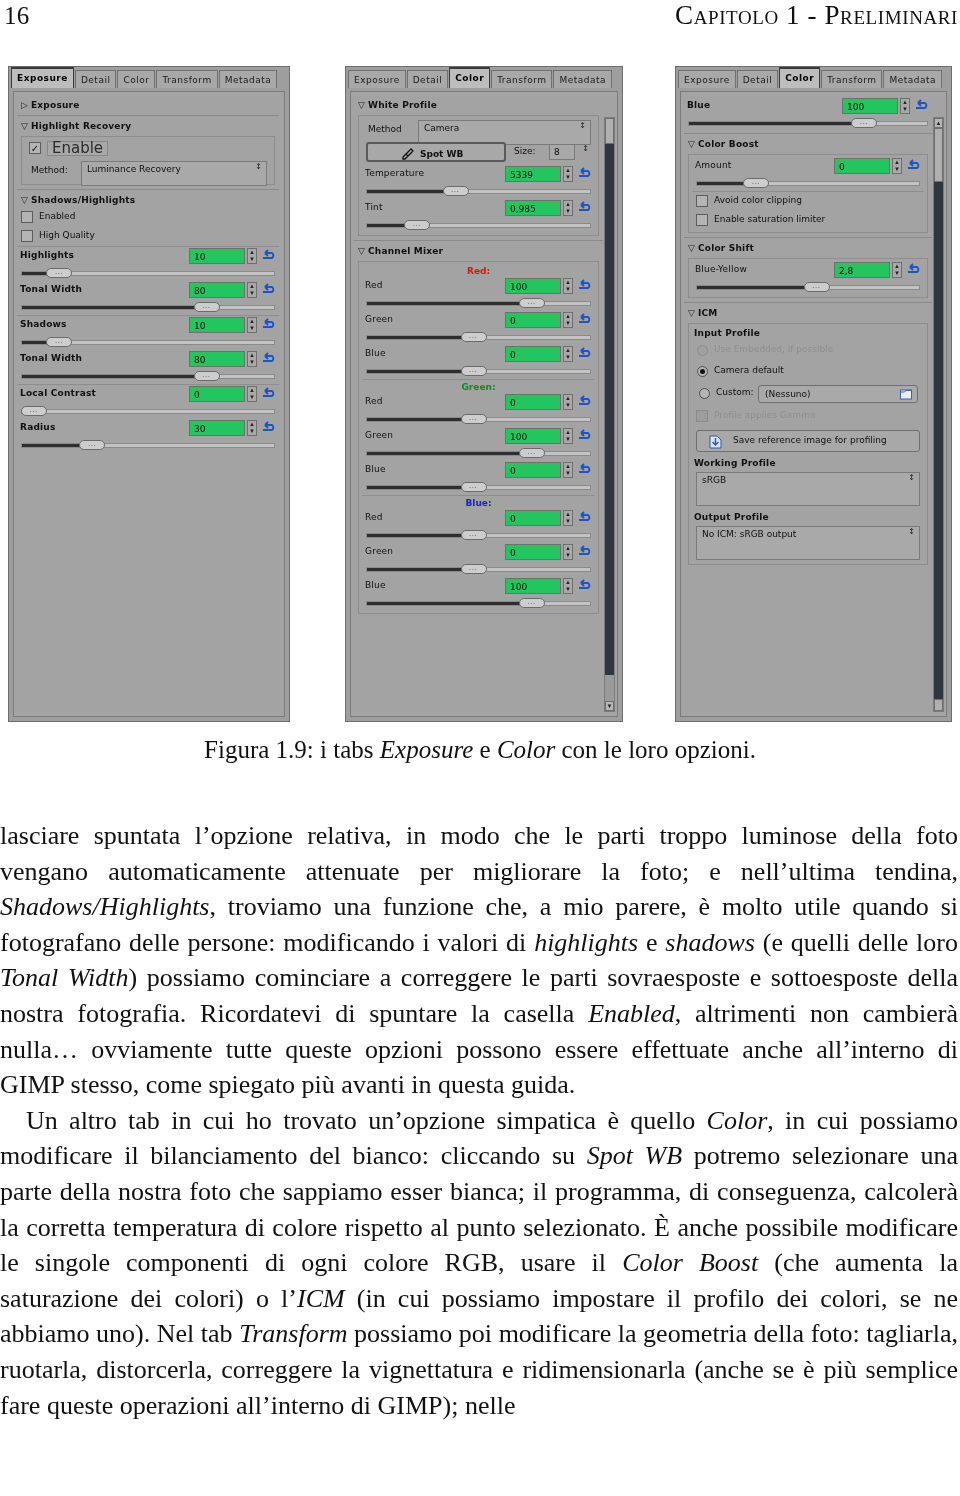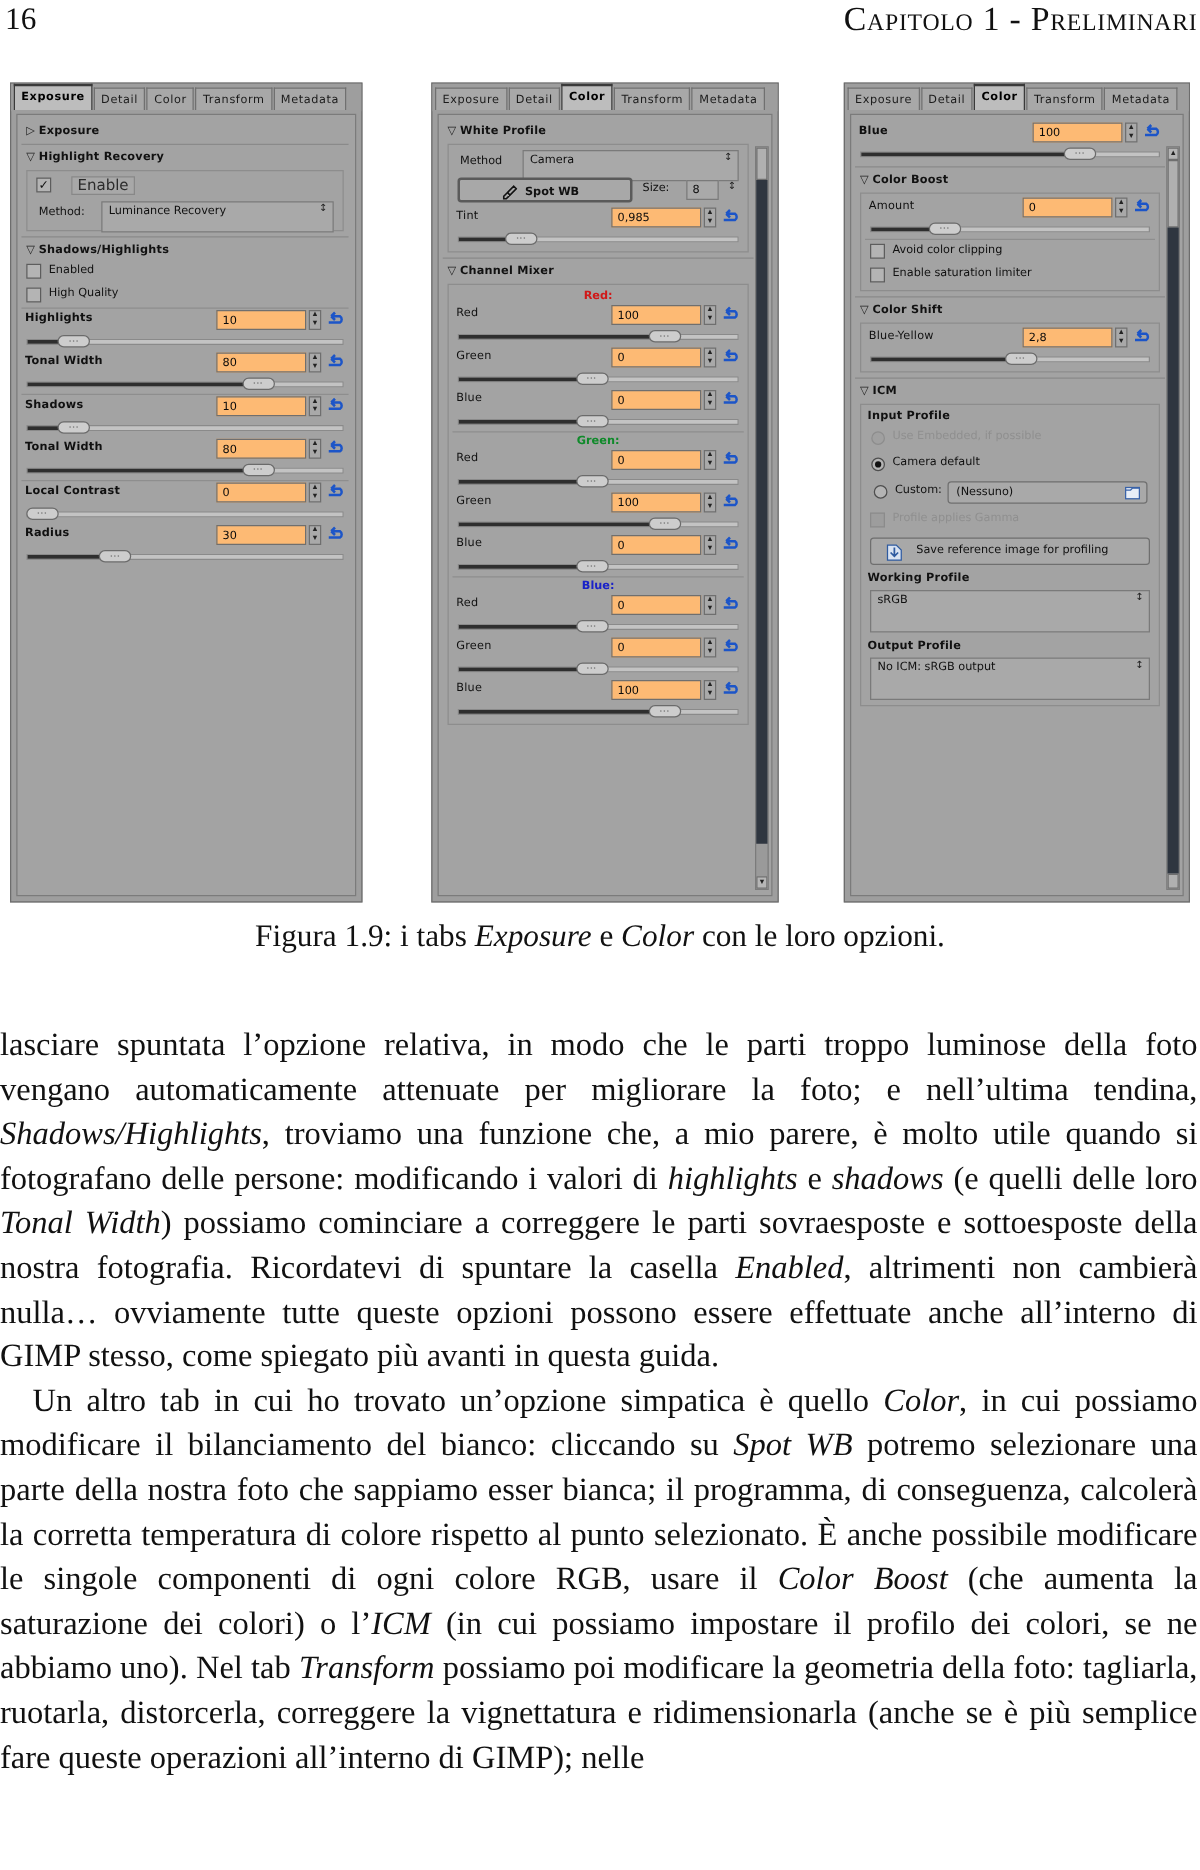--- a/index.html
+++ b/index.html
@@ -46,22 +46,22 @@
   
   .grp{border-bottom:1px solid #8a8a8a;padding:2px 0;}
   .ghead{font-family:"DejaVu Sans", sans-serif;font-size:9px;font-weight:bold;
     color:#111;padding:3px 2px 3px 4px;letter-spacing:.2px;}
   .ghead .tri{display:inline-block;width:10px;color:#222;}
   .box{margin:2px 4px;border:1px solid #8d8d8d;background:#a3a3a3;padding:2px 3px;}
   .row{position:relative;height:20px;}
   .lbl{position:absolute;left:3px;top:3px;font-family:"DejaVu Sans", sans-serif;
     font-size:9px;color:#101010;letter-spacing:.2px;}
   .lbl.b{font-weight:bold;}
-  .field{position:absolute;right:34px;top:1px;width:72px;height:16px;
-    background:#fdba74;border:1px solid #6f6f6f;
+  .field{position:absolute;right:34px;top:1px;width:56px;height:16px;
+    background:#22c55e;border:1px solid #6f6f6f;
     font-family:"DejaVu Sans", sans-serif;font-size:9px;color:#0b0b0b;
     line-height:16px;padding-left:4px;box-sizing:border-box;}
   .spin{position:absolute;right:22px;top:1px;width:10px;height:16px;
     background:#a9a9a9;border:1px solid #6f6f6f;box-sizing:border-box;
     font-size:6px;color:#222;text-align:center;line-height:7px;}
   .reset{position:absolute;right:2px;top:2px;width:16px;height:13px;}
   .reset svg{display:block;}
   .slider{position:relative;height:12px;margin:0 4px 2px 4px;}
   .track{position:absolute;left:0;right:0;top:4px;height:5px;
     background:#c3c3c3;border:1px solid #8a8a8a;box-sizing:border-box;}
@@ -71,22 +71,22 @@
     font-size:5px;color:#777;text-align:center;line-height:9px;letter-spacing:1px;}
 
   .chk{position:absolute;left:4px;top:3px;width:12px;height:12px;
     background:#b4b4b4;border:1px solid #5d5d5d;box-sizing:border-box;
     font-family:"DejaVu Sans", sans-serif;font-size:10px;line-height:11px;
     text-align:center;color:#111;}
   .chk.dim{background:#9d9d9d;border-color:#8b8b8b;color:#9d9d9d;}
   .chklbl{position:absolute;left:22px;top:3px;font-family:"DejaVu Sans", sans-serif;
     font-size:9px;color:#101010;}
   .chklbl.dim{color:#8f8f8f;}
-  .btnlbl{position:absolute;left:32px;top:2px;font-family:"DejaVu Sans", sans-serif;
-    font-size:12px;color:#2b2b2b;background:#a8a8a8;border:1px solid #888;
+  .btnlbl{position:absolute;left:22px;top:2px;font-family:"DejaVu Sans", sans-serif;
+    font-size:15px;color:#2b2b2b;background:#a8a8a8;border:1px solid #888;
     padding:0 4px;line-height:13px;}
 
   .radio{position:absolute;left:5px;top:4px;width:11px;height:11px;border-radius:50%;
     background:#b4b4b4;border:1px solid #4e4e4e;box-sizing:border-box;}
   .radio.dim{background:#a0a0a0;border-color:#8d8d8d;}
   .radio .dot{position:absolute;left:2px;top:2px;width:5px;height:5px;border-radius:50%;
     background:#111;}
 
   .combo{position:relative;margin:2px 4px;height:34px;background:#a9a9a9;
     border:1px solid #7a7a7a;box-sizing:border-box;}
@@ -351,20 +351,37 @@
                         <path d="M9 1 l2 2 -5 5 -2 -2 z M4 6 L1 9 l0 2 2 0 3 -3" fill="none" stroke="#111" stroke-width="1.3"></path>
                       </svg>
                   </span>
                   <span style="position:absolute;left:52px;top:2px;">Spot WB</span>
                 </span>
                 <span class="sizelbl">Size:</span>
                 <span class="sizefield">8</span>
                 <span class="sizearr">↕</span>
               </div>
 
+              <div>
+                <div class="row">
+                  <span class="lbl">Temperature</span>
+                  <span class="field">5339</span>
+                  <span class="spin">▲<br>▼</span>
+                  <span class="reset">
+                    <svg width="16" height="13" viewBox="0 0 16 13">
+                        <path d="M2 9 H11 A3 3 0 0 0 11 4 H4 M4 4 l3 -3 M4 4 l3 3" fill="none" stroke="#1c55c8" stroke-width="2"></path>
+                      </svg>
+                  </span>
+                </div>
+                <div class="slider">
+                  <div class="track"></div>
+                  <div class="fill" style="width:38%"></div>
+                  <div class="knob" style="left:34%">•••</div>
+                </div>
+              </div>
 
               <div>
                 <div class="row">
                   <span class="lbl">Tint</span>
                   <span class="field">0,985</span>
                   <span class="spin">▲<br>▼</span>
                   <span class="reset">
                     <svg width="16" height="13" viewBox="0 0 16 13">
                         <path d="M2 9 H11 A3 3 0 0 0 11 4 H4 M4 4 l3 -3 M4 4 l3 3" fill="none" stroke="#1c55c8" stroke-width="2"></path>
                       </svg>

